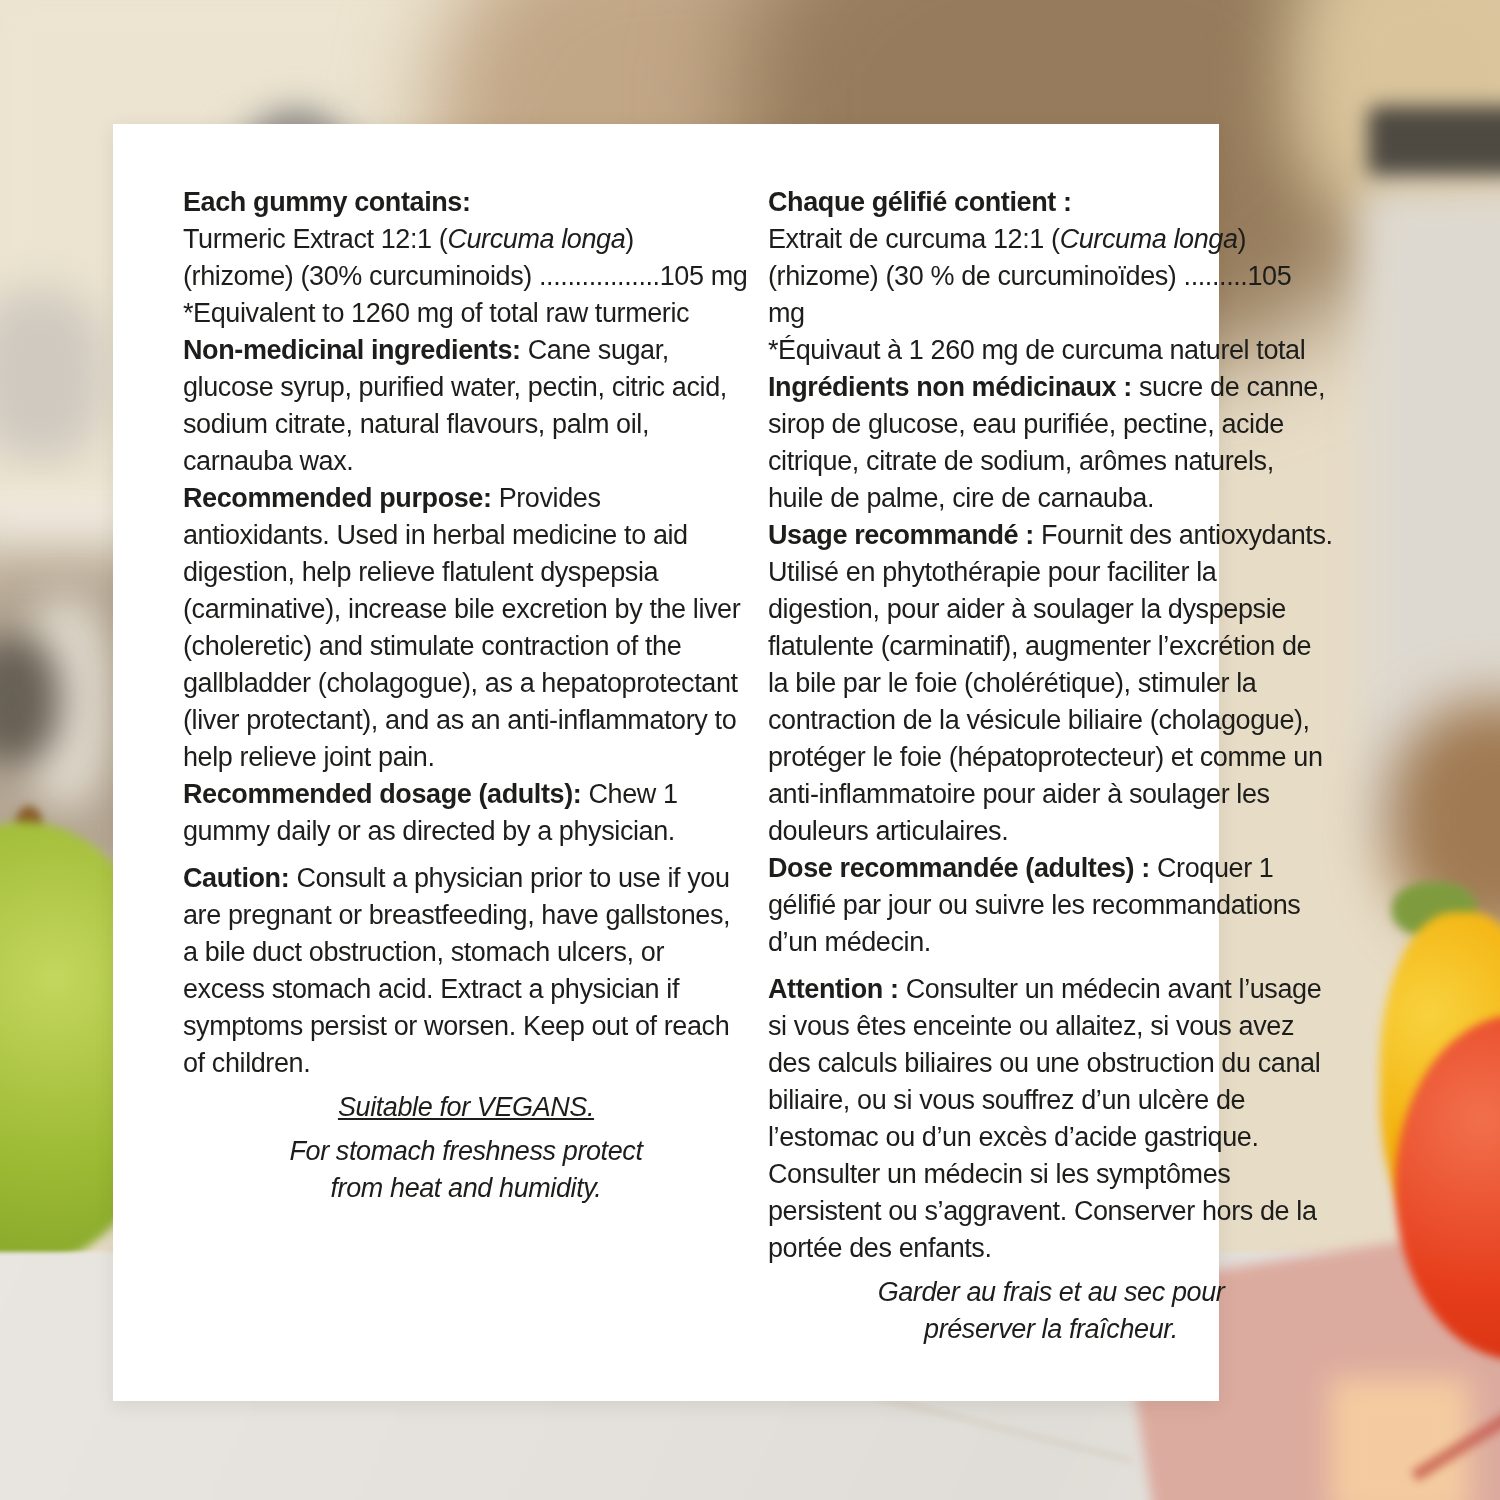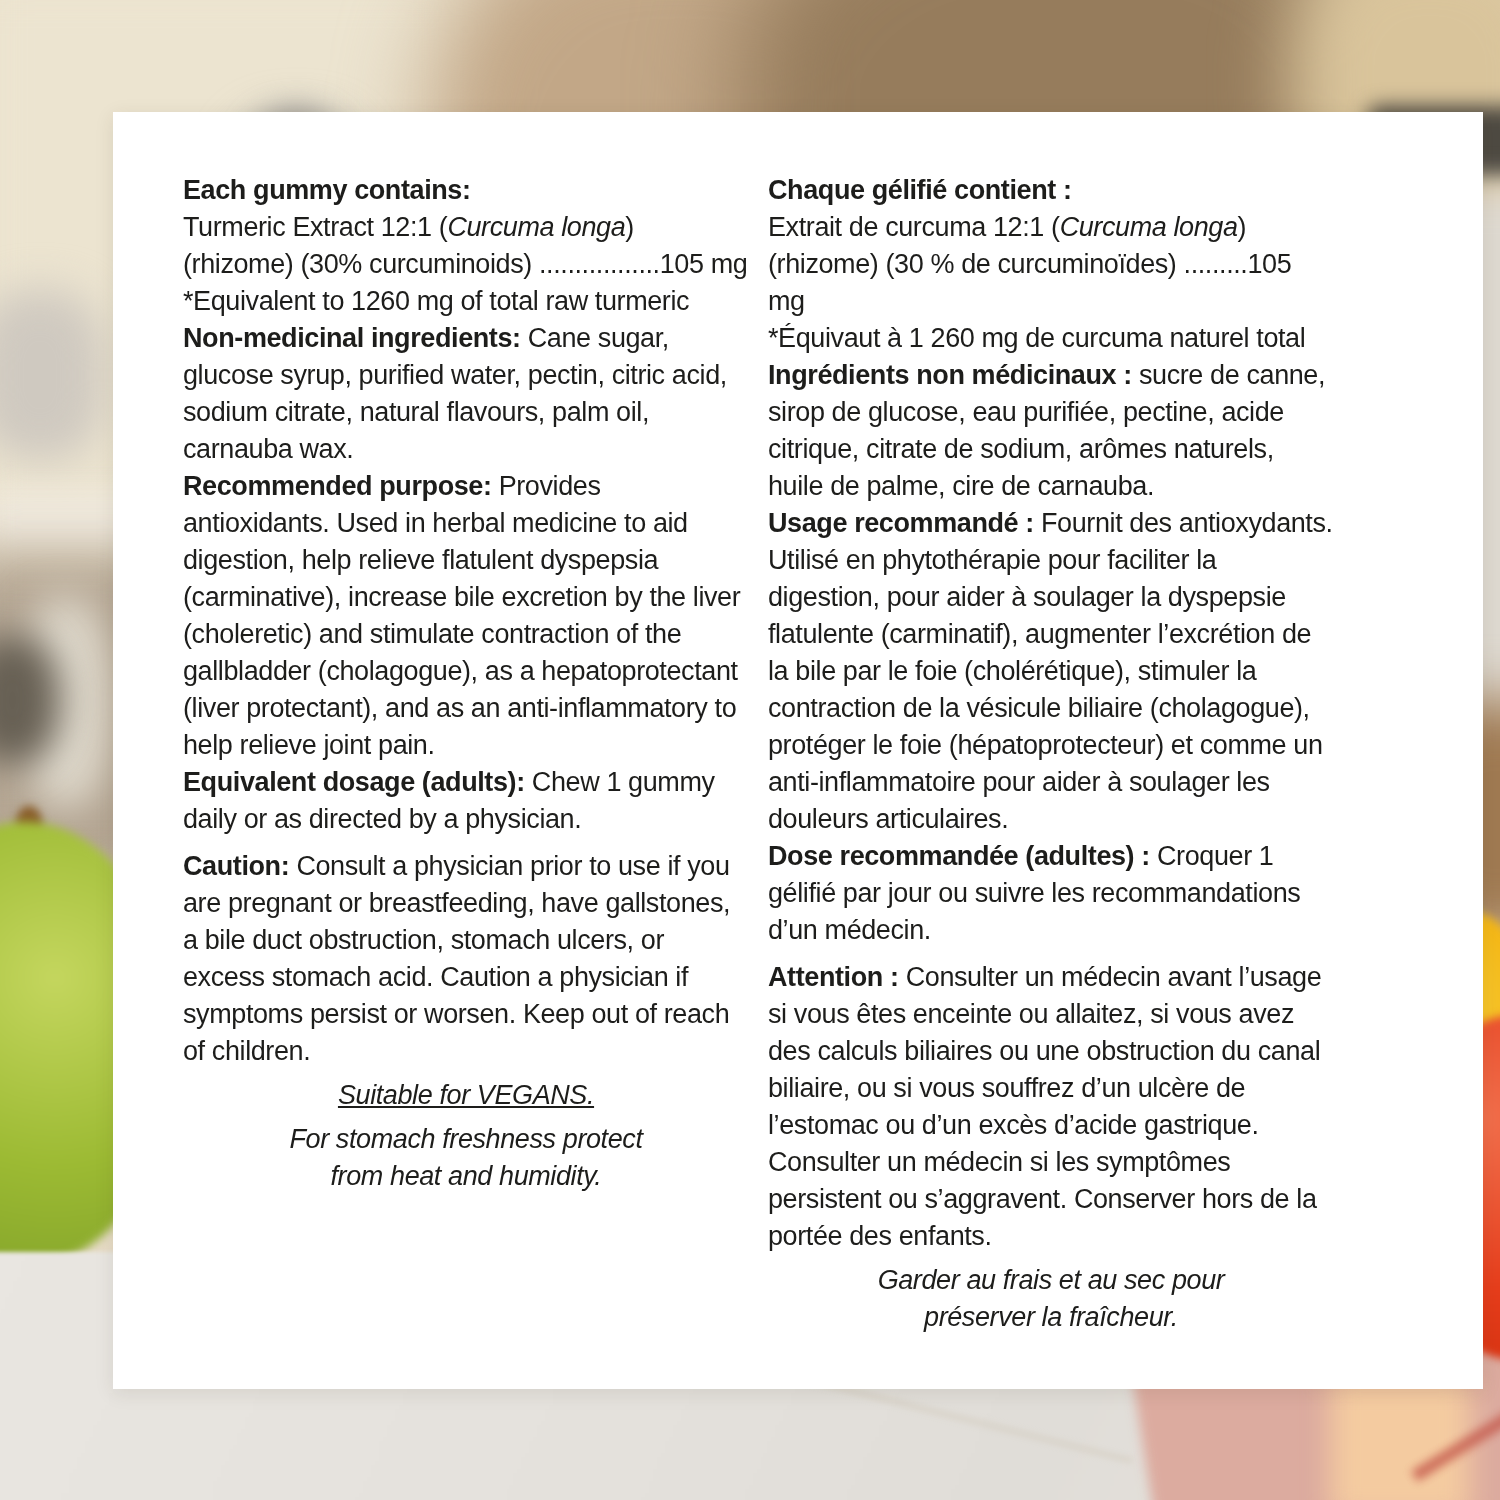--- a/index.html
+++ b/index.html
@@ -38,21 +38,21 @@
   .board-streak{left:1400px;top:1420px;width:190px;height:12px;background:#c4574a;filter:blur(5px);transform:rotate(-32deg);opacity:.8;}
   .pepper-stem{left:1392px;top:882px;width:85px;height:55px;background:#7e9c3e;filter:blur(5px);border-radius:45%;}
   .pepper-yellow{left:1380px;top:912px;width:165px;height:340px;
     background:radial-gradient(circle at 30% 30%, #f8d23e 0%, #f3ae08 55%, #e89a04 100%);
     border-radius:45%;filter:blur(5px);}
   .pepper-red{left:1395px;top:1015px;width:245px;height:345px;
     background:radial-gradient(circle at 35% 30%, #f2704d 0%, #e63d1b 60%, #d2300f 100%);
     border-radius:50%;filter:blur(4px);}
   
   .card{
-    position:absolute;left:113px;top:112px;width:1370px;height:1277px;
+    position:absolute;left:113px;top:124px;width:1106px;height:1277px;
     background:#ffffff;z-index:2;box-shadow:0 4px 18px rgba(60,50,30,.10);
   }
   .col{
     position:absolute;top:60px;width:566px;
     font-size:27px;line-height:37px;letter-spacing:-0.4px;color:#1d1d1b;
   }
   .col-en{left:70px;}
   .col-fr{left:655px;}
   .col p,.col h2{margin:0;padding:0;font-size:27px;line-height:37px;}
   .col h2{font-weight:bold;}
@@ -97,22 +97,22 @@
 
 <div class="card">
 
   <section class="col col-en">
     <h2>Each gummy contains:</h2>
     <p><span>Turmeric Extract 12:1 (</span><i>Curcuma longa</i><span>)</span></p>
     <p class="indent">(rhizome) (30% curcuminoids) .................105 mg</p>
     <p>*Equivalent to 1260 mg of total raw turmeric</p>
     <p><b>Non-medicinal ingredients:</b><span> Cane sugar, glucose syrup, purified water, pectin, citric acid, sodium citrate, natural flavours, palm oil, carnauba wax.</span></p>
     <p><b>Recommended purpose:</b><span> Provides antioxidants. Used in herbal medicine to aid digestion, help relieve flatulent dyspepsia (carminative), increase bile excretion by the liver (choleretic) and stimulate contraction of the gallbladder (cholagogue), as a hepatoprotectant (liver protectant), and as an anti-inflammatory to help relieve joint pain.</span></p>
-    <p><b>Equivalent dosage (adults):</b><span>  Chew 1 gummy daily or as directed by a physician.</span></p>
-    <p class="sp"><b>Caution:</b><span> Consult a physician prior to use if you are pregnant or breastfeeding, have gallstones, a bile duct obstruction, stomach ulcers, or excess stomach acid. Caution a physician if symptoms persist or worsen. Keep out of reach of children.</span></p>
+    <p><b>Recommended dosage (adults):</b><span>  Chew 1 gummy daily or as directed by a physician.</span></p>
+    <p class="sp"><b>Caution:</b><span> Consult a physician prior to use if you are pregnant or breastfeeding, have gallstones, a bile duct obstruction, stomach ulcers, or excess stomach acid. Extract a physician if symptoms persist or worsen. Keep out of reach of children.</span></p>
     <p class="note">Suitable for VEGANS.</p>
     <div class="note-group">
       <p class="note-line">For stomach freshness protect</p>
       <p class="note-line">from heat and humidity.</p>
     </div>
   </section>
 
   <section class="col col-fr">
     <h2>Chaque gélifié contient&nbsp;:</h2>
     <p><span>Extrait de curcuma 12:1 (</span><i>Curcuma longa</i><span>)</span></p>

